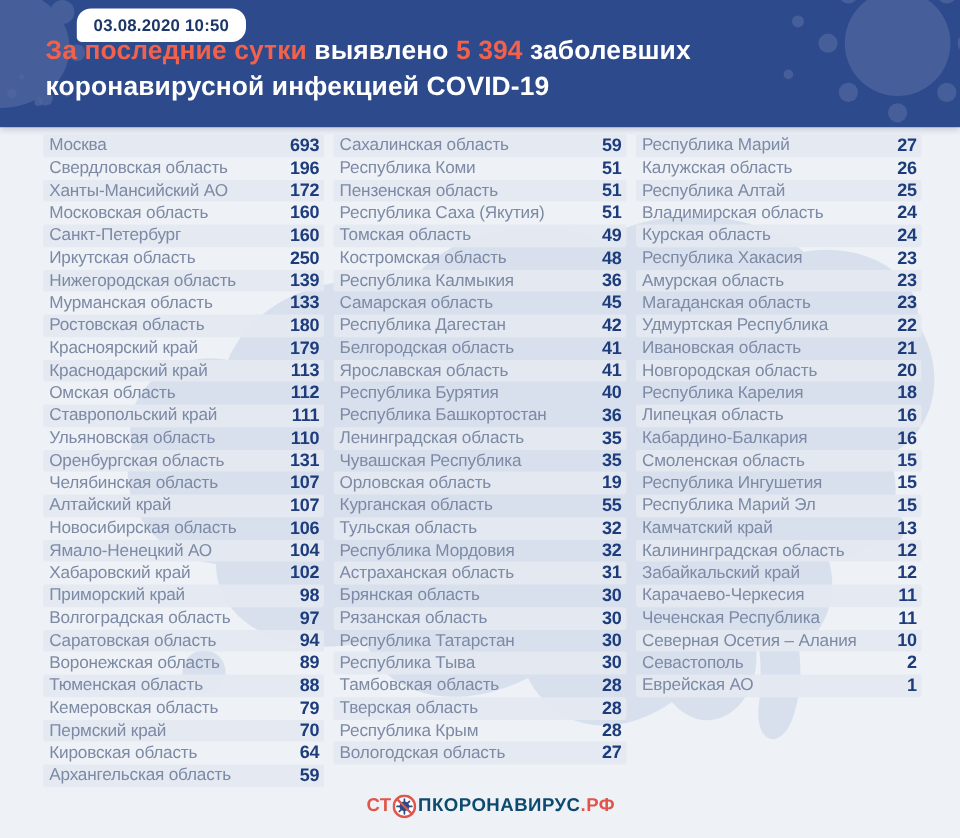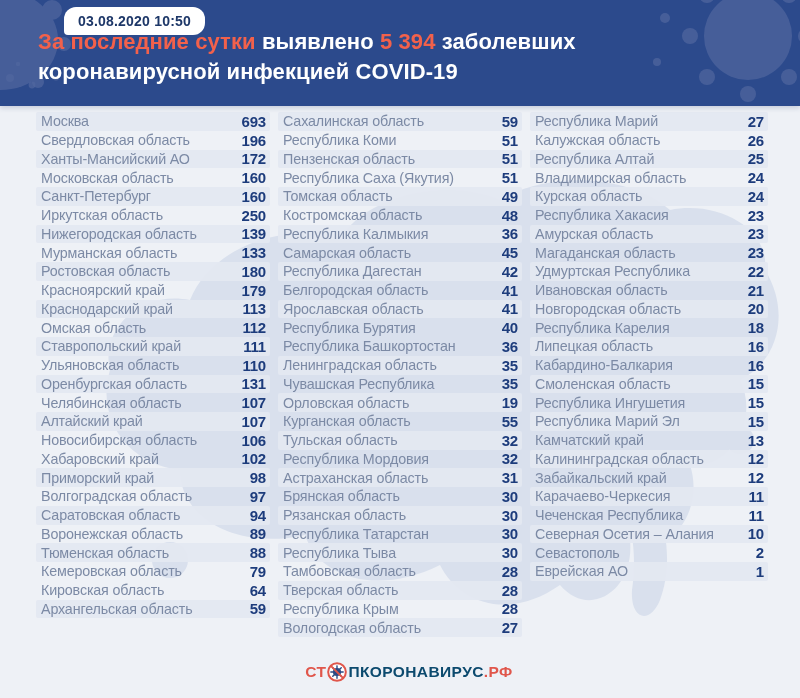--- a/index.html
+++ b/index.html
@@ -190,20 +190,24 @@
         <span class="value">107</span>
       </div>
       <div class="row shaded">
         <span class="region">Алтайский край</span>
         <span class="value">107</span>
       </div>
       <div class="row">
         <span class="region">Новосибирская область</span>
         <span class="value">106</span>
       </div>
+      <div class="row shaded">
+        <span class="region">Ямало-Ненецкий АО</span>
+        <span class="value">104</span>
+      </div>
       <div class="row">
         <span class="region">Хабаровский край</span>
         <span class="value">102</span>
       </div>
       <div class="row shaded">
         <span class="region">Приморский край</span>
         <span class="value">98</span>
       </div>
       <div class="row">
         <span class="region">Волгоградская область</span>
@@ -217,20 +221,24 @@
         <span class="region">Воронежская область</span>
         <span class="value">89</span>
       </div>
       <div class="row shaded">
         <span class="region">Тюменская область</span>
         <span class="value">88</span>
       </div>
       <div class="row">
         <span class="region">Кемеровская область</span>
         <span class="value">79</span>
+      </div>
+      <div class="row shaded">
+        <span class="region">Пермский край</span>
+        <span class="value">70</span>
       </div>
       <div class="row">
         <span class="region">Кировская область</span>
         <span class="value">64</span>
       </div>
       <div class="row shaded">
         <span class="region">Архангельская область</span>
         <span class="value">59</span>
       </div>
     </div>

